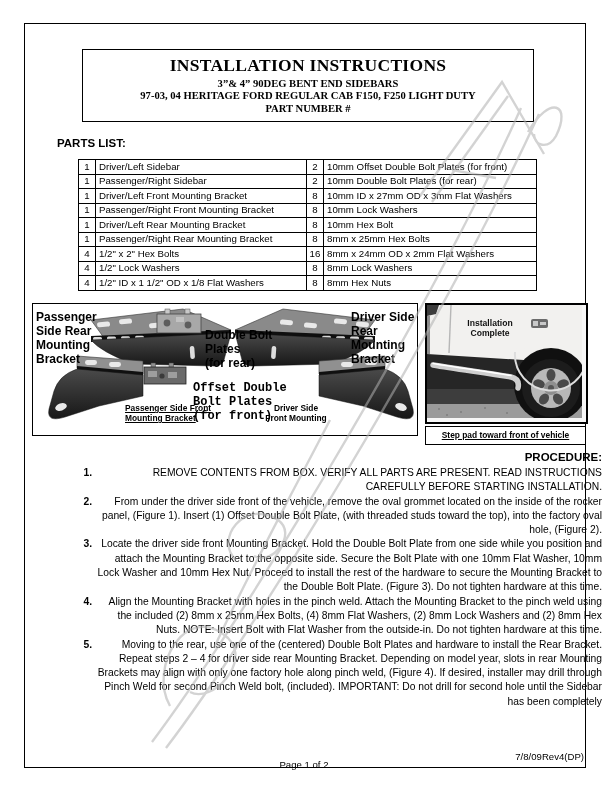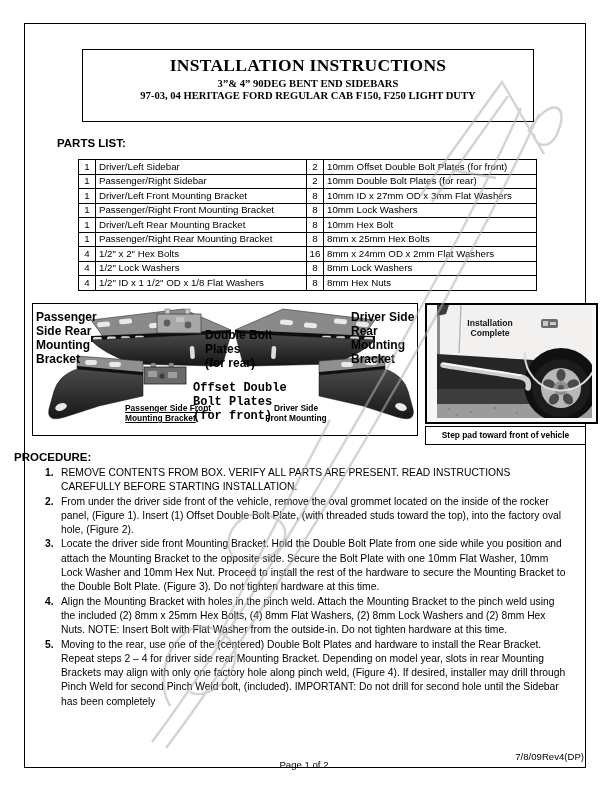--- a/index.html
+++ b/index.html
@@ -16,46 +16,47 @@
   .parts-table td{border:1px solid #000;padding:0 3px;height:13.5px;line-height:1.05;
                   white-space:nowrap;overflow:hidden;}
   .parts-table td.qty{width:14px;text-align:center;padding:0 1px;}
   .parts-table td.d1{width:204px;}
   .parts-table td.d2{width:206px;}
   .b{font-weight:normal;}
   
   .fig-left{position:absolute;left:32px;top:303px;width:384px;height:131px;border:1.5px solid #000;background:#fff;}
   .fig-left svg{position:absolute;left:0;top:0;}
   .fig-label{position:absolute;font-size:12px;font-weight:bold;line-height:1.18;white-space:pre-line;}
-  .fig-truck{position:absolute;left:425px;top:303px;width:159px;height:117px;border:2px solid #000;background:#f7f7f7;padding-left:10px;}
+  .fig-truck{position:absolute;left:425px;top:303px;width:159px;height:117px;border:2px solid #000;background:#f7f7f7;}
   .truck-overlay{position:absolute;left:26px;top:13px;width:74px;text-align:center;font-size:8.6px;
                  font-weight:bold;line-height:1.2;white-space:pre-line;color:#111;}
   .fig-caption{position:absolute;left:425px;top:426px;width:159px;height:17px;border:1.5px solid #000;
-               background:#fff;font-size:8.4px;font-weight:bold;text-align:center;line-height:17px;}
+               background:#fff;font-size:8.4px;font-weight:bold;text-align:center;line-height:17px;text-decoration:underline;}
   
-  .procedure{position:absolute;left:14px;top:451px;width:557px;}
+  .procedure{position:absolute;left:45px;top:451px;width:557px;text-align:right;}
   .proc-heading{font-size:11.5px;font-weight:bold;margin-bottom:3px;}
   .steps{margin-left:31px;}
   .step{display:flex;font-size:10.3px;line-height:14.3px;}
   .step-num{font-weight:bold;width:16px;flex:0 0 16px;}
   .step-text{width:512px;}
   .footer-page{position:absolute;left:24px;top:751px;width:560px;text-align:center;font-size:9.6px;margin-top:8px;}
   .footer-rev{position:absolute;right:28px;top:751px;font-size:9.6px;}
   .watermark{position:absolute;left:0;top:0;z-index:6;pointer-events:none;opacity:.55;}
 </style>
 </head>
 <body>
 
 <div class="page">
   <div class="outer-border"></div>
 
   <div class="title-box">
     <div class="title-main">INSTALLATION INSTRUCTIONS</div>
     <div class="title-sub">3”&amp; 4” 90DEG BENT END SIDEBARS</div>
     <div class="title-sub">97-03, 04 HERITAGE FORD REGULAR CAB F150, F250 LIGHT DUTY</div>
+    <div class="title-sub">PART NUMBER #</div>
   </div>
 
   <div class="parts-heading">PARTS LIST:</div>
   <table class="parts-table">
     <tbody id="parts-body">
         <tr>
           <td class="qty">1</td>
           <td class="d1"><span>Driver/Left Sidebar</span></td>
           <td class="qty">2</td>
           <td class="d2"><span>10mm Offset Double Bolt Plates (</span><span class="b">for front</span><span>)</span></td>

